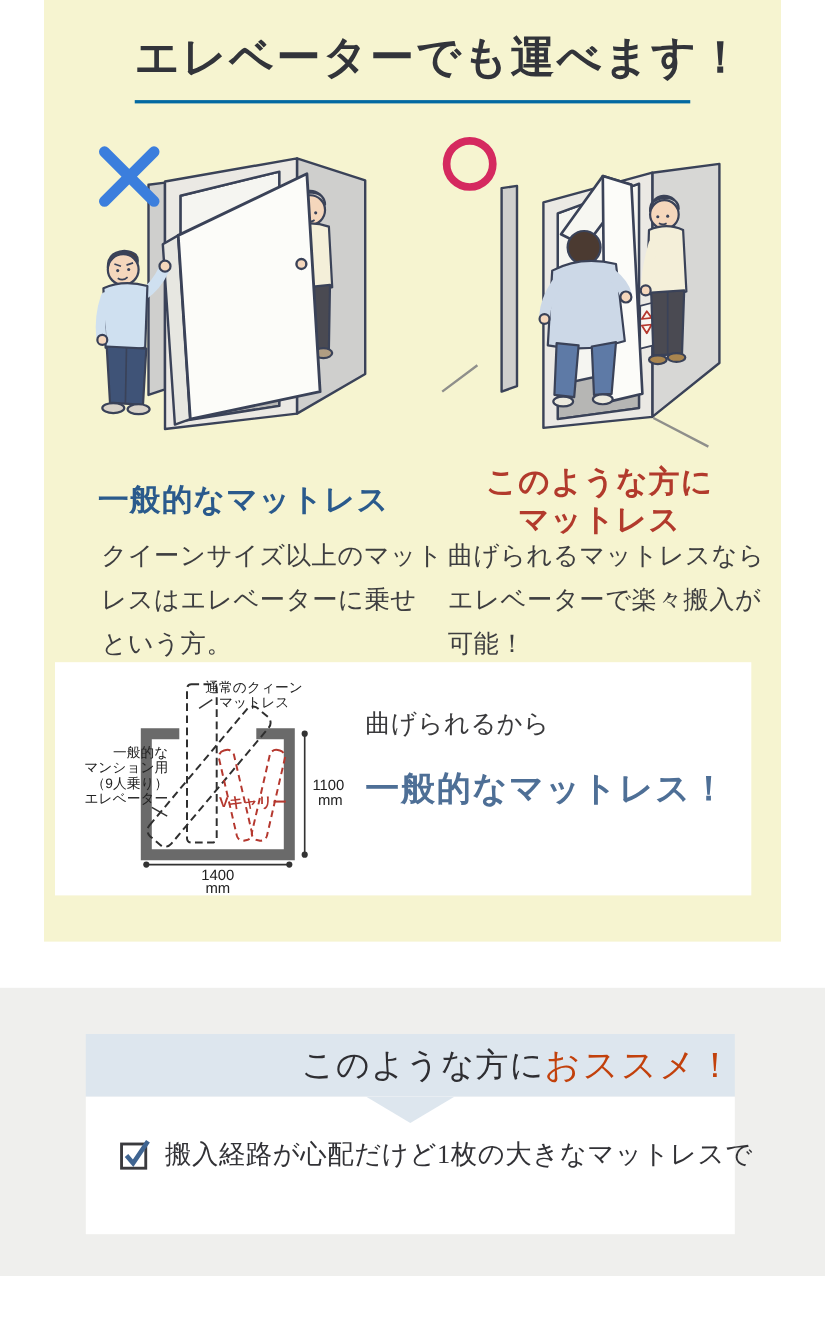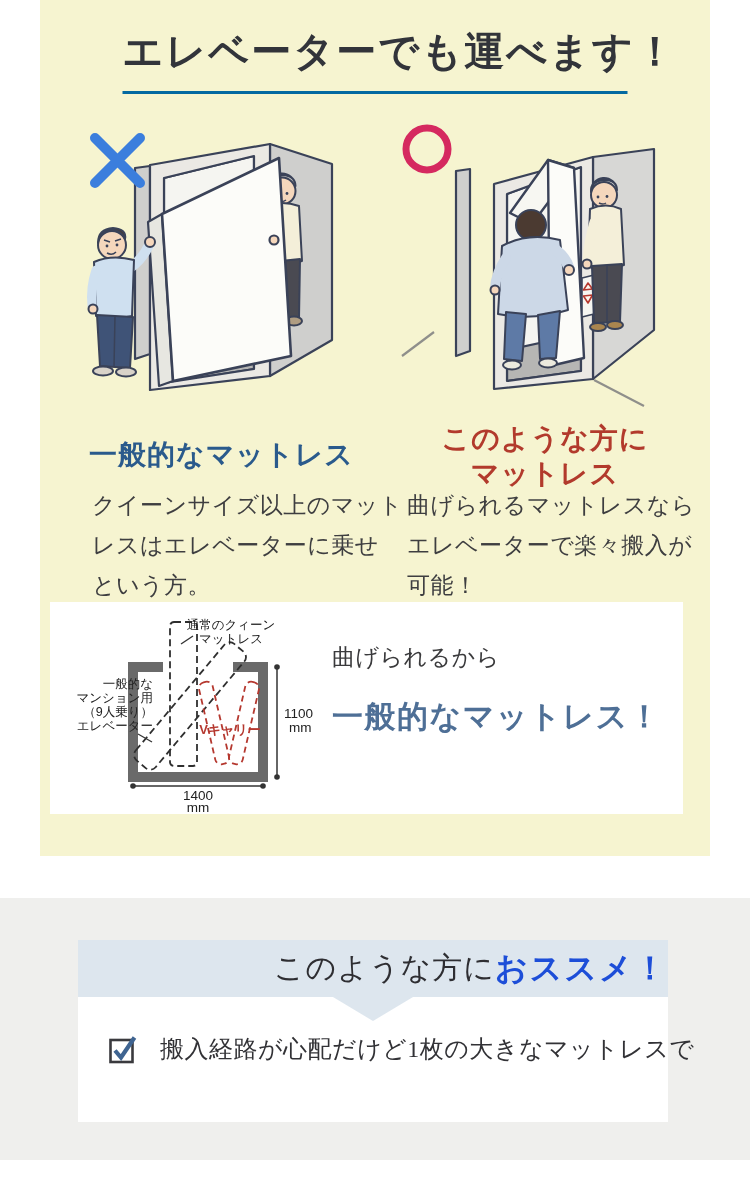--- a/index.html
+++ b/index.html
@@ -32,28 +32,28 @@
   .diagram-box{position:absolute;left:10px;top:602px;width:633px;height:212px;background:#ffffff;}
   .diagram-svg{position:absolute;left:0;top:0;}
   .benefit{position:absolute;left:282px;top:38px;}
   .benefit-line{font-size:23px;line-height:36px;color:#3a3a3c;letter-spacing:0.5px;font-family:Liberation Serif, serif;}
   .benefit-highlight{margin-top:20px;font-size:31px;font-weight:bold;color:#4e6f96;letter-spacing:1.5px;white-space:nowrap;}
   .size-note{position:absolute;left:28px;top:818px;font-size:21px;color:#3a3a3c;letter-spacing:0.5px;}
   .gray-section{position:absolute;left:0;top:898px;width:750px;height:262px;background:#efefed;}
   .recommend-card{position:absolute;left:78px;top:42px;width:590px;}
   .recommend-banner{height:57px;background:#dde6ee;display:flex;align-items:center;justify-content:flex-end;white-space:nowrap;}
   .banner-plain{font-size:30px;color:#2e2e32;letter-spacing:1px;}
-  .banner-accent{font-size:32px;font-weight:bold;color:#1d4ed8;letter-spacing:2px;}
+  .banner-accent{font-size:32px;font-weight:normal;color:#c2410c;letter-spacing:2px;}
   .recommend-body{background:#ffffff;height:125px;position:relative;}
   .banner-triangle{
     position:absolute;top:0;left:50%;transform:translateX(-50%);
     width:0;height:0;border-left:40px solid transparent;border-right:40px solid transparent;
     border-top:24px solid #dde6ee;
   }
-  .check-row{position:absolute;left:30px;top:34px;display:flex;align-items:flex-end;gap:10px;}
+  .check-row{position:absolute;left:30px;top:34px;display:flex;align-items:flex-end;}
   .check-icon{flex:0 0 auto;margin-top:3px;margin-right:12px;}
   .check-text{font-size:24px;line-height:37px;color:#323236;letter-spacing:0.5px;}
   .nowrap{white-space:nowrap;}
   svg text{font-family:"Liberation Sans","DejaVu Sans",sans-serif;}
 </style>
 </head>
 <body>
 
 <div class="yellow-panel">
 

